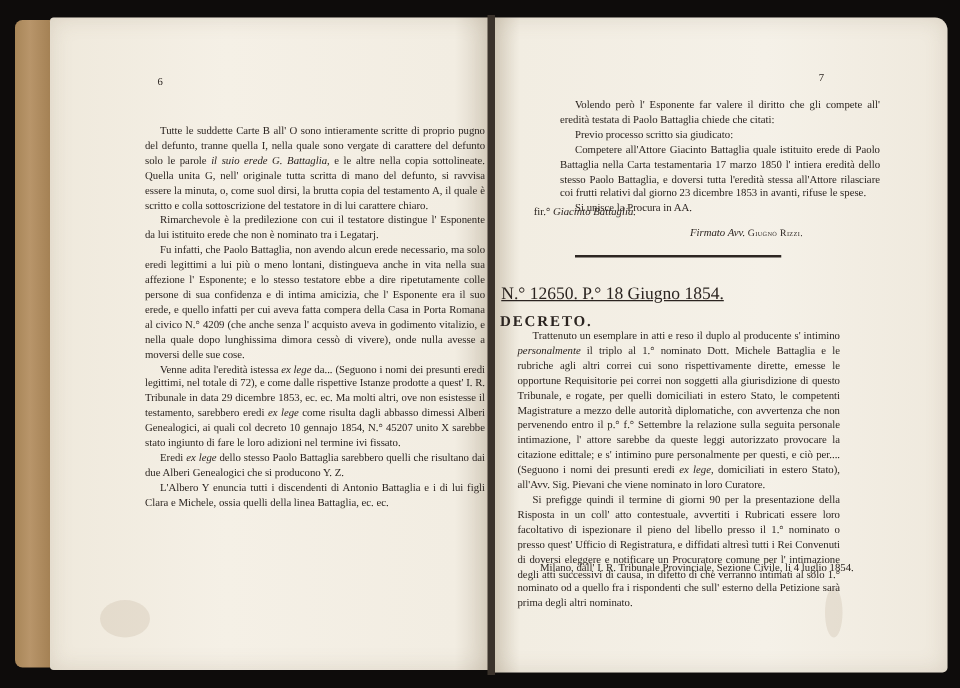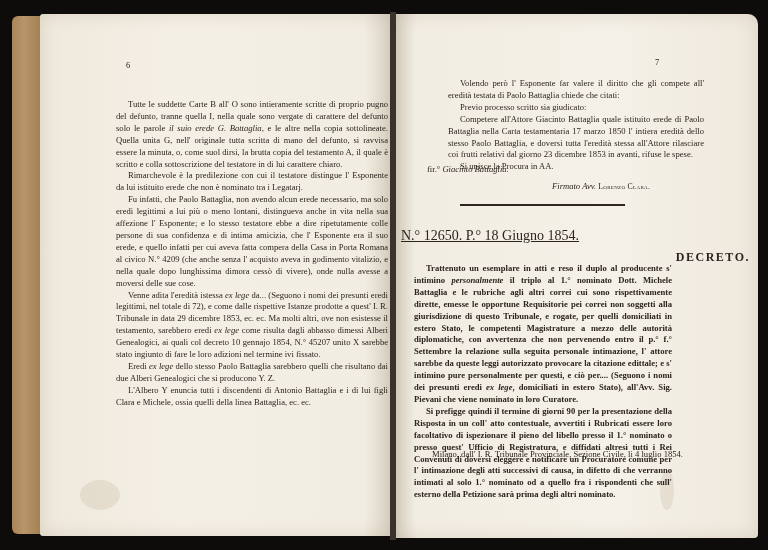--- a/index.html
+++ b/index.html
@@ -41,24 +41,24 @@
   .page-number { position: absolute; font-size: 8.5px; }
   .pn-left { left: 126px; top: 60px; }
   .pn-right { left: 655px; top: 57px; }
   .sc { font-variant: small-caps; font-size: 7.8px; letter-spacing: 0.3px; }
   em { font-style: italic; }
   .sig1 { position: absolute; left: 427px; top: 164px; font-size: 8.6px; }
   .sig2 { position: absolute; left: 552px; top: 181px; font-size: 8.6px; }
   .rule { position: absolute; left: 460px; top: 204px; width: 165px; height: 2px; background: #2d2622; }
   .protocol { position: absolute; left: 401px; top: 228px; font-size: 14px; text-decoration: underline; }
   .decree-title {
-    position: absolute; left: 400px; top: 250px; width: 350px; text-align: right;
+    position: absolute; left: 400px; top: 250px; width: 350px; text-align: left;
     font-size: 12px; font-weight: bold; letter-spacing: 1.5px;
   }
-  .decree-text { position: absolute; left: 414px; top: 263px; width: 258px; font-weight: bold; }
+  .decree-text { position: absolute; left: 414px; top: 263px; width: 258px; }
   .place-date { position: absolute; left: 432px; top: 449px; font-size: 8.6px; }
   .stain { position: absolute; border-radius: 50%; background: rgba(170,150,120,0.18); }
 </style>
 </head>
 <body>
 
 <div class="spine-edge"></div>
 <div class="page page-left"></div>
 <div class="page page-right"></div>
 <div class="gutter"></div>
@@ -83,21 +83,21 @@
     <p><span>Competere all'Attore Giacinto Battaglia quale istituito erede di Paolo Battaglia nella Carta testamentaria 17 marzo 1850 l' intiera eredità dello stesso Paolo Battaglia, e doversi tutta l'eredità stessa all'Attore rilasciare coi frutti relativi dal giorno 23 dicembre 1853 in avanti, rifuse le spese.</span></p>
     <p><span>Si unisce la Procura in AA.</span></p>
   </div>
 
 <div class="sig1">
   <span>fir.°</span>
   <em>Giacinto Battaglia.</em>
 </div>
 <div class="sig2">
   <em>Firmato Avv.</em>
-  <span class="sc">Lorenzo Clara.</span>
+  <span class="sc">Giugno Rizzi.</span>
 </div>
 <div class="rule"></div>
 <div class="protocol">N.° 12650. P.° 18 Giugno 1854.</div>
 <div class="decree-title">DECRETO.</div>
 <div class="text decree-text">
     <p><span>Trattenuto un esemplare in atti e reso il duplo al producente s' intimino </span><em>personalmente</em><span> il triplo al 1.° nominato Dott. Michele Battaglia e le rubriche agli altri correi cui sono rispettivamente dirette, emesse le opportune Requisitorie pei correi non soggetti alla giurisdizione di questo Tribunale, e rogate, per quelli domiciliati in estero Stato, le competenti Magistrature a mezzo delle autorità diplomatiche, con avvertenza che non pervenendo entro il p.° f.° Settembre la relazione sulla seguita personale intimazione, l' attore sarebbe da queste leggi autorizzato provocare la citazione edittale; e s' intimino pure personalmente per questi, e ciò per.... (Seguono i nomi dei presunti eredi </span><em>ex lege</em><span>, domiciliati in estero Stato), all'Avv. Sig. Pievani che viene nominato in loro Curatore.</span></p>
     <p><span>Si prefigge quindi il termine di giorni 90 per la presentazione della Risposta in un coll' atto contestuale, avvertiti i Rubricati essere loro facoltativo di ispezionare il pieno del libello presso il 1.° nominato o presso quest' Ufficio di Registratura, e diffidati altresì tutti i Rei Convenuti di doversi eleggere e notificare un Procuratore comune per l' intimazione degli atti successivi di causa, in difetto di che verranno intimati al solo 1.° nominato od a quello fra i rispondenti che sull' esterno della Petizione sarà prima degli altri nominato.</span></p>
   </div>
 <div class="place-date">Milano, dall' I. R. Tribunale Provinciale, Sezione Civile, li 4 luglio 1854.</div>
 

